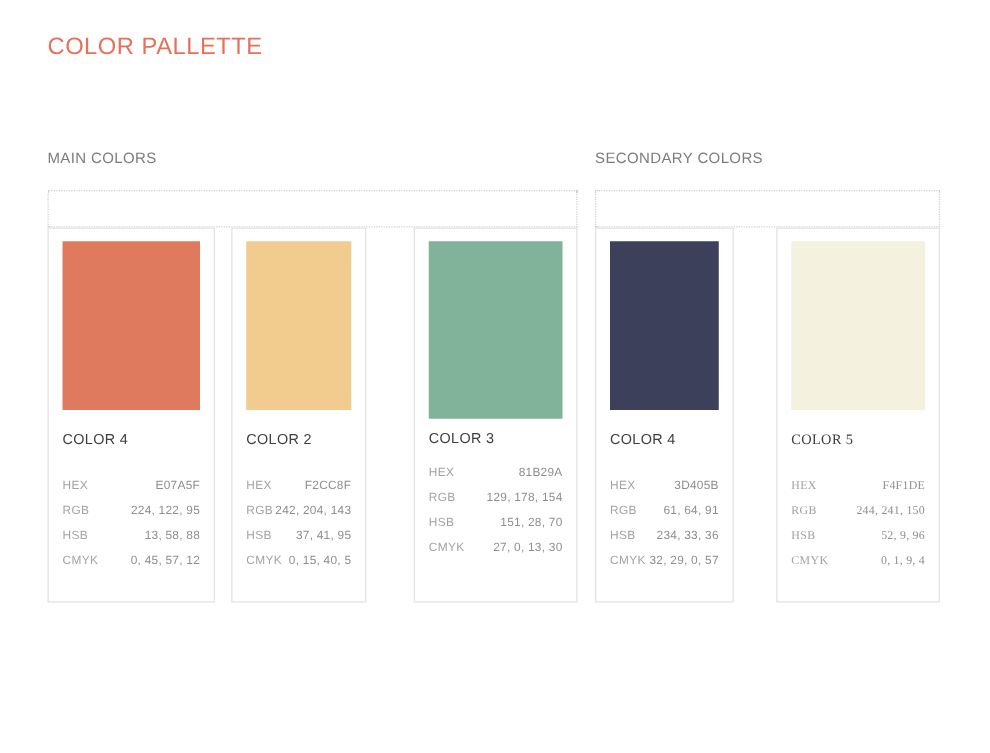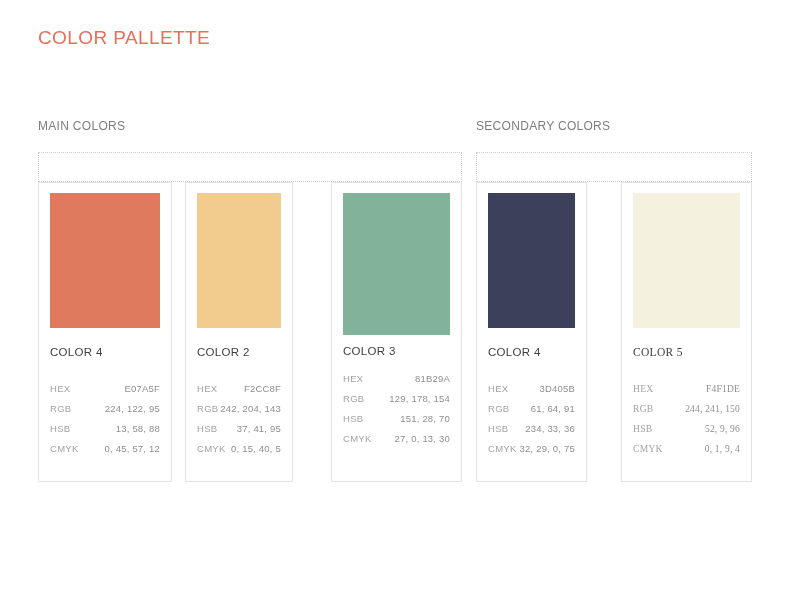--- a/index.html
+++ b/index.html
@@ -199,21 +199,21 @@
     <div class="spec-row">
       <span class="spec-label">RGB</span>
       <span class="spec-value">61, 64, 91</span>
     </div>
     <div class="spec-row">
       <span class="spec-label">HSB</span>
       <span class="spec-value">234, 33, 36</span>
     </div>
     <div class="spec-row">
       <span class="spec-label">CMYK</span>
-      <span class="spec-value">32, 29, 0, 75</span>
+      <span class="spec-value">32, 29, 0, 57</span>
     </div>
   </div>
 </div>
 
 <div class="card card-5">
   <div class="swatch" style="background-color: rgb(244, 241, 222);"></div>
   <div class="card-title">COLOR 5</div>
   <div class="specs">
     <div class="spec-row">
       <span class="spec-label">HEX</span>

